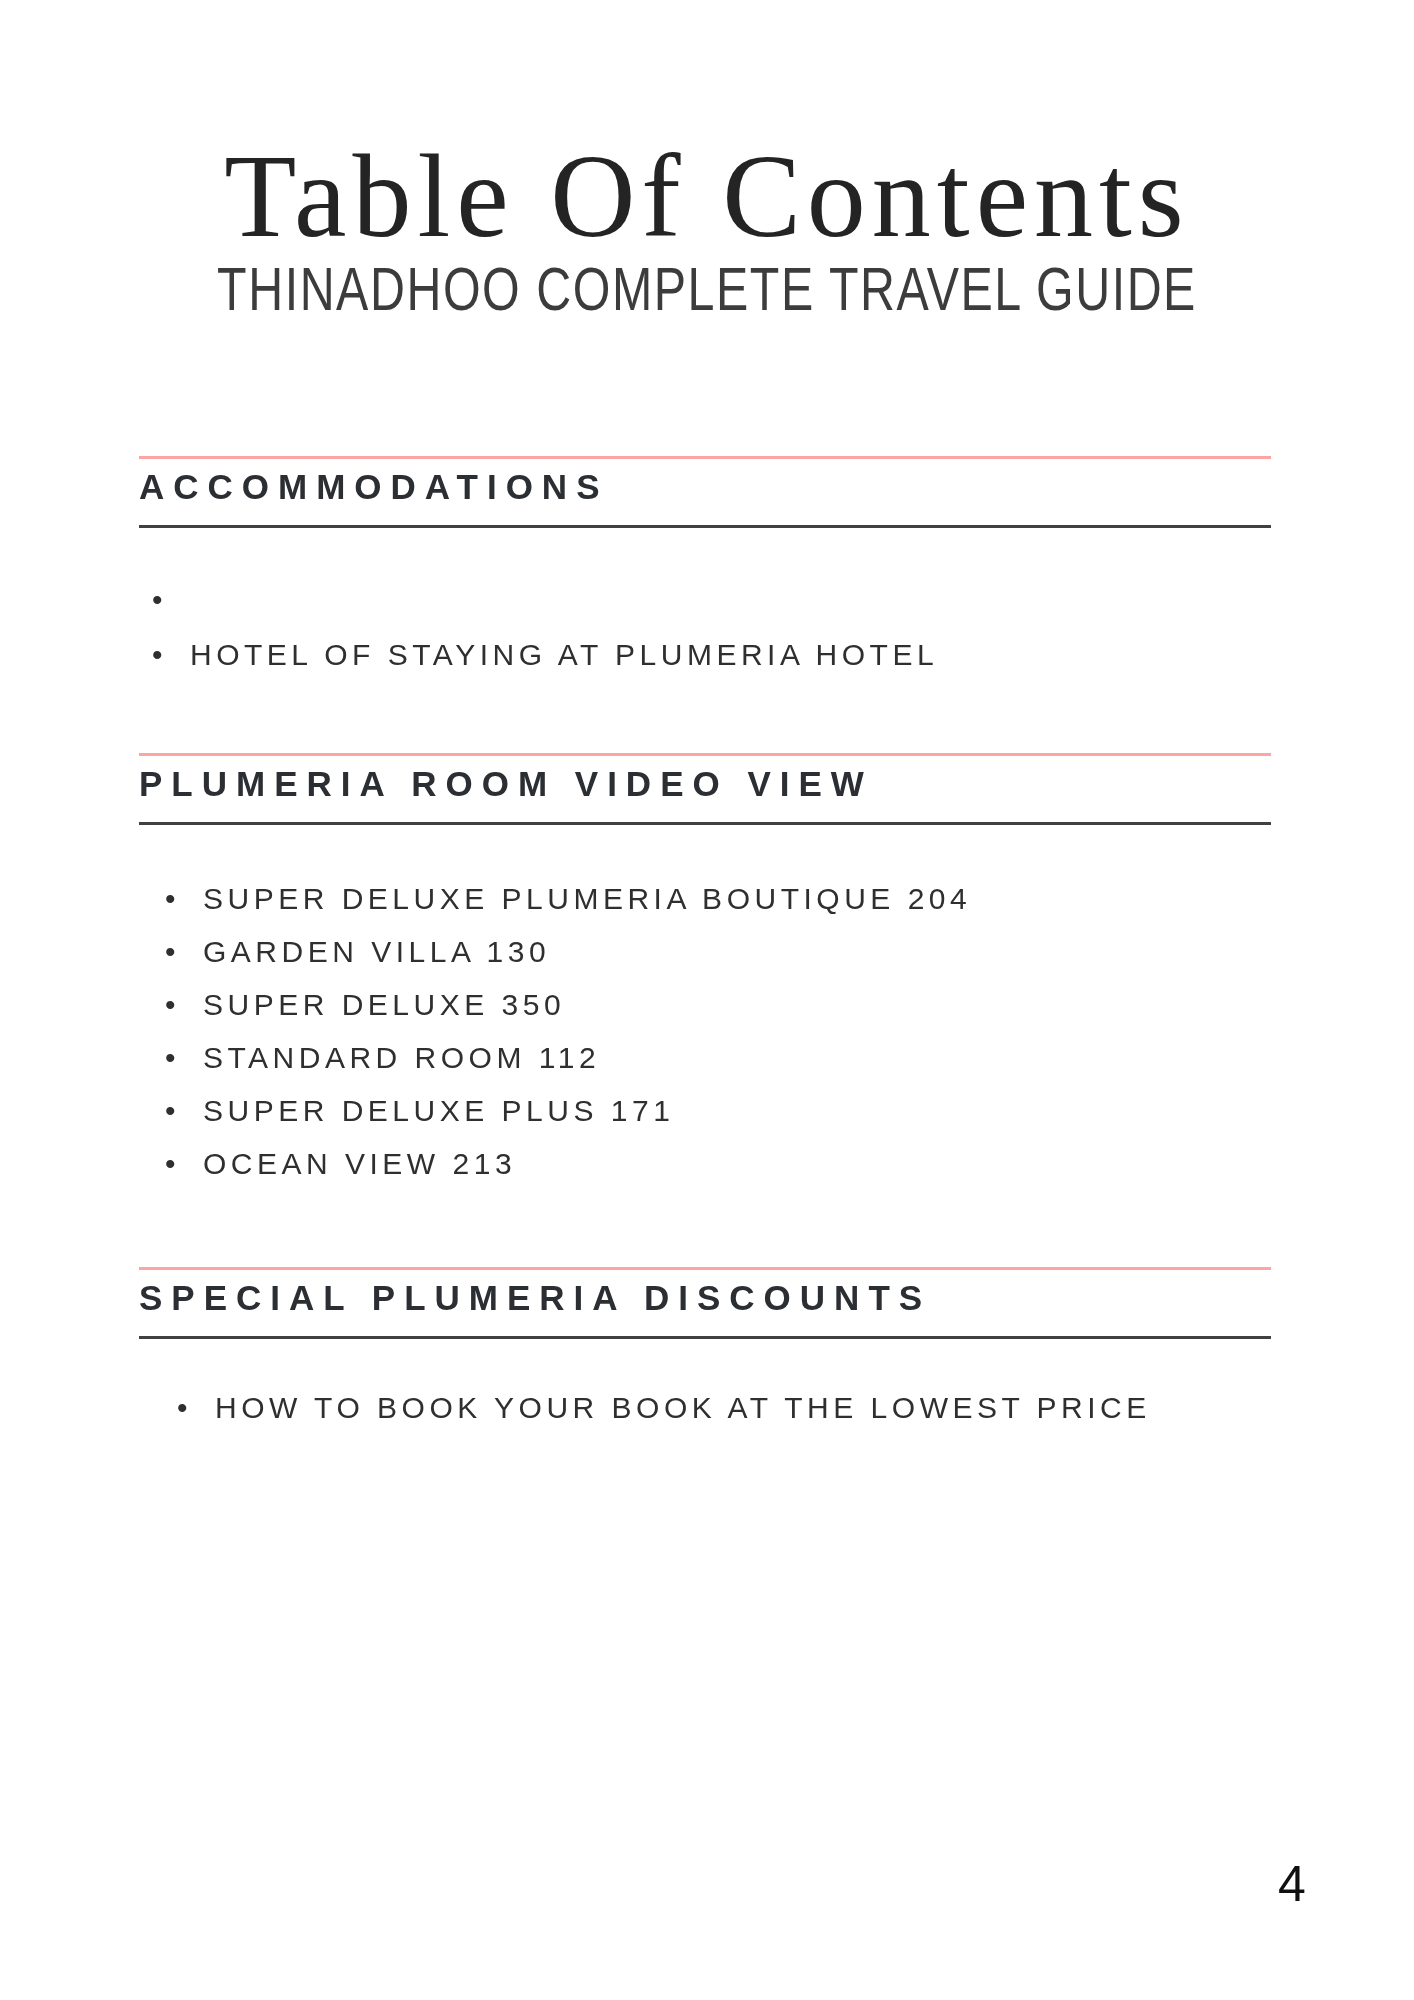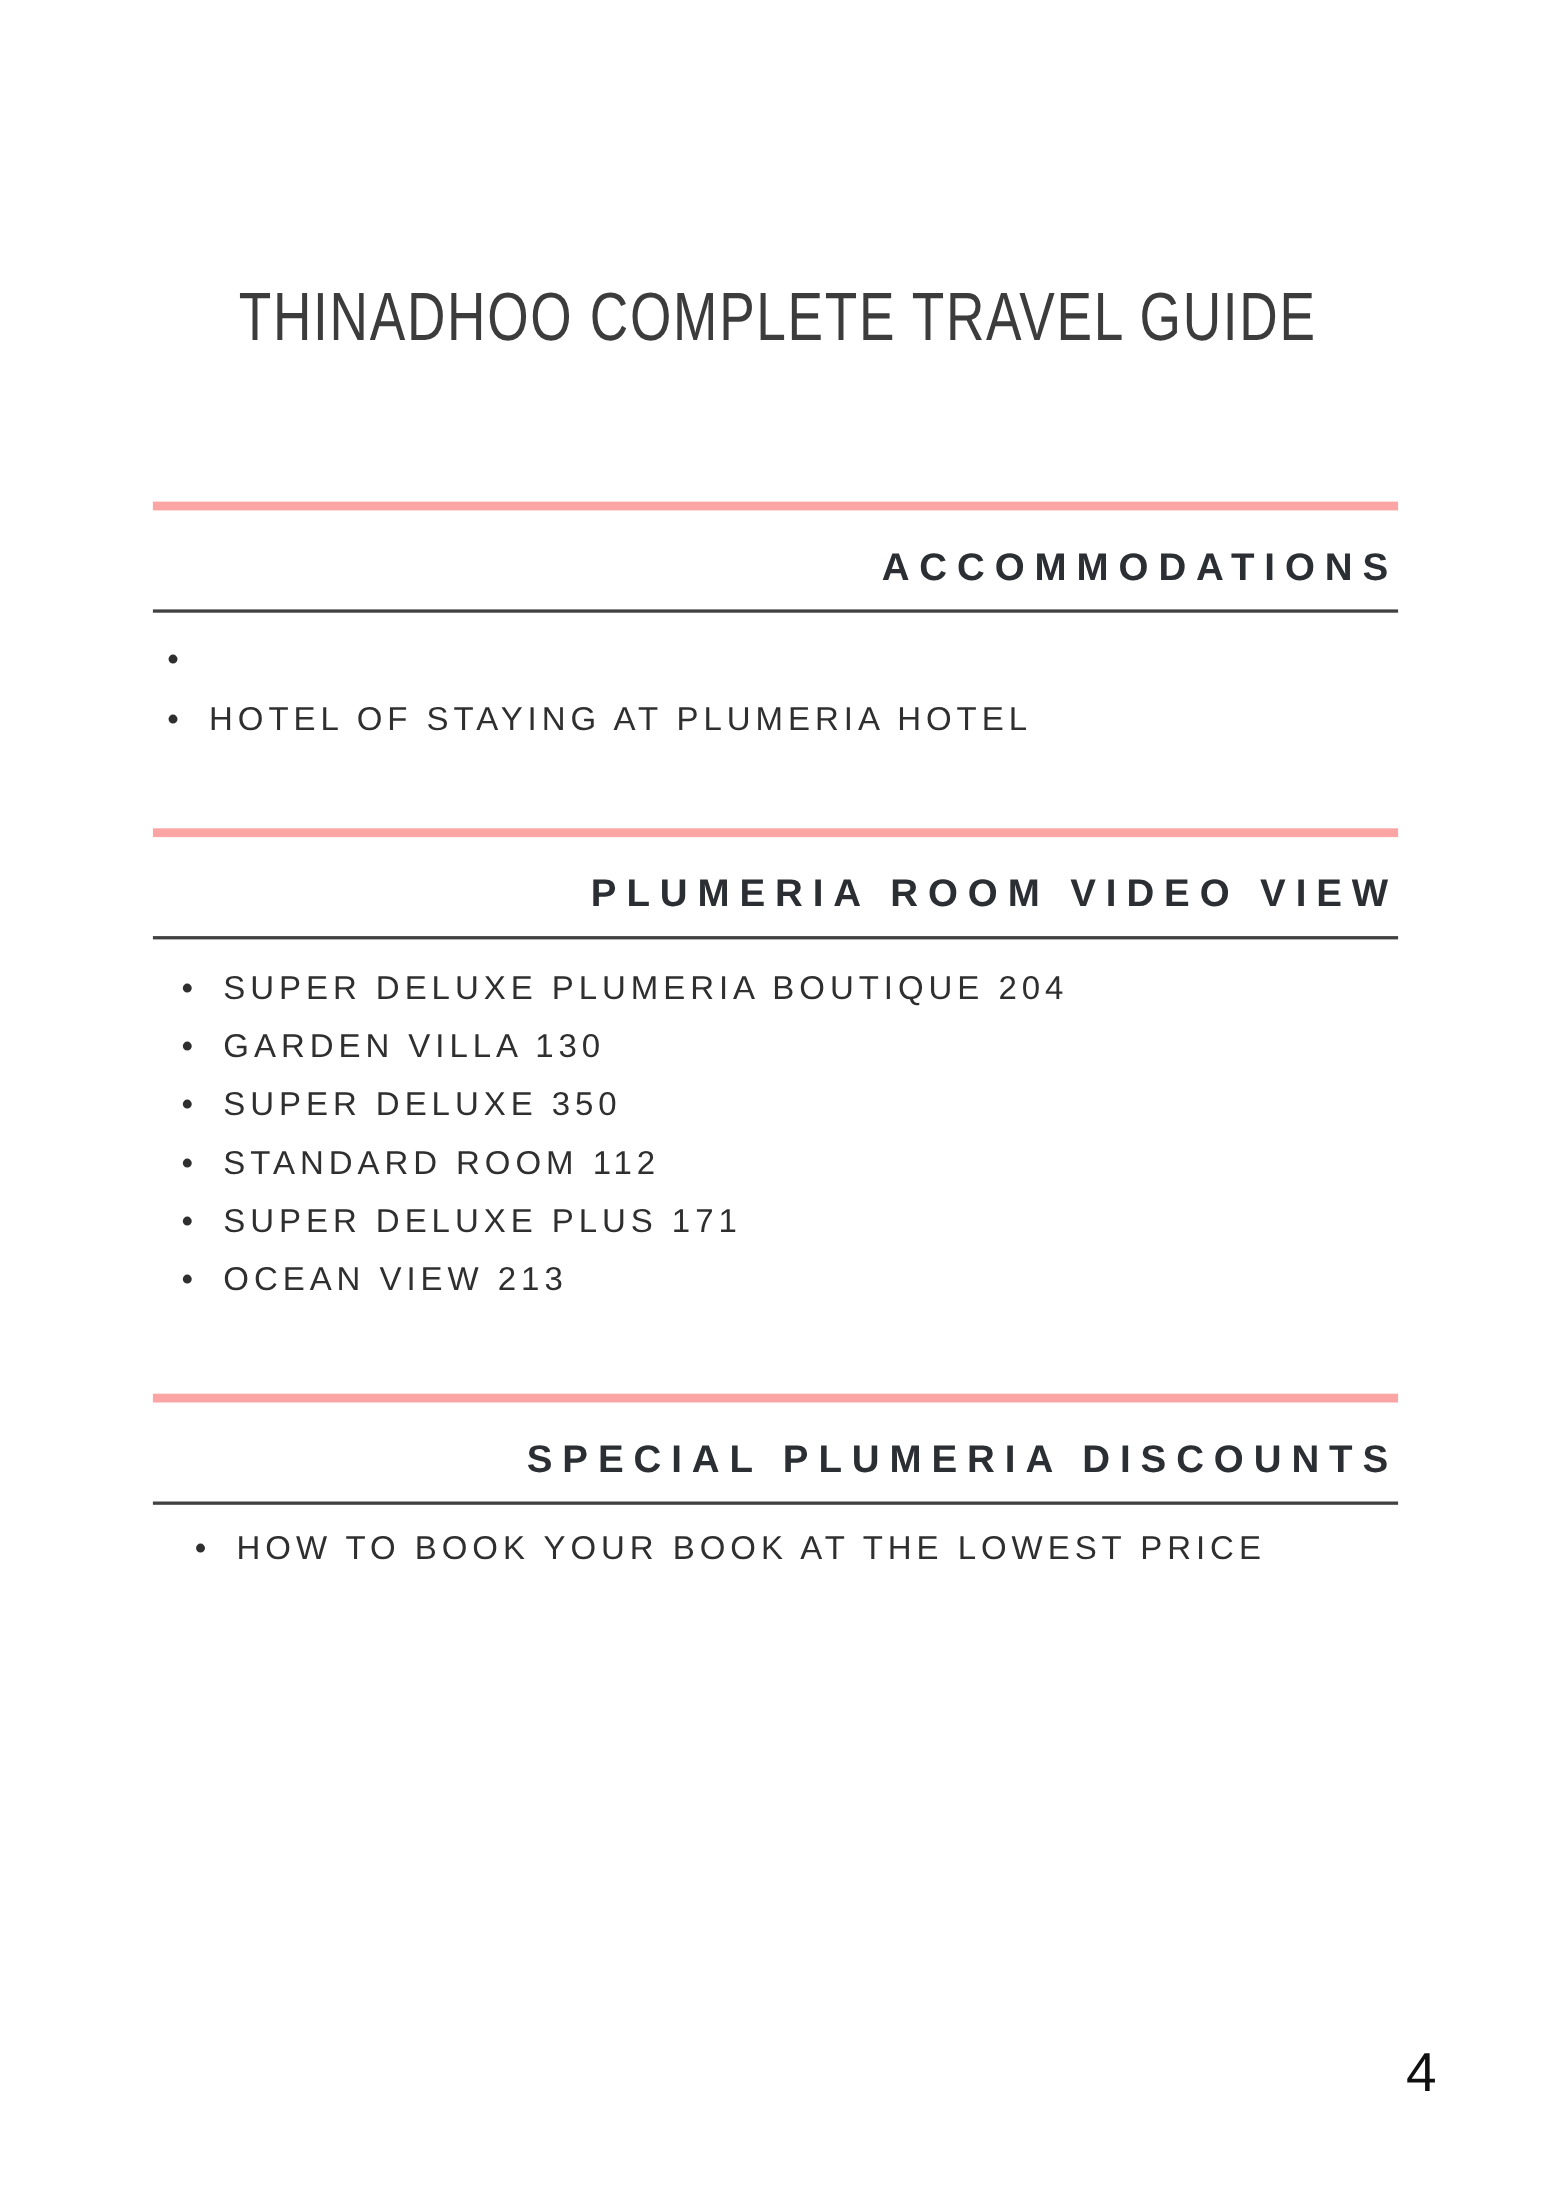--- a/index.html
+++ b/index.html
@@ -42,24 +42,24 @@
     color: #3c3c3c;
     transform: scaleX(0.78);
     transform-origin: 50% 50%;
     white-space: nowrap;
   }
 
   .section-header {
     position: absolute;
     left: 139px;
     width: 1132px;
-    border-top: 8px solid #fca5a5;
+    border-top: 3px solid #fca5a5;
     border-bottom: 3px solid #414141;
-    padding: 34px 0 21px 0;
-    text-align: right;
+    padding: 10px 0 21px 0;
+    text-align: left;
   }
   .section-header h2 {
     font-size: 35px;
     line-height: 35px;
     font-weight: 700;
     letter-spacing: 9px;
     color: #2b2e33;
     white-space: nowrap;
   }
   .s1 { top: 456px; }
@@ -105,20 +105,21 @@
     line-height: 50px;
     font-weight: 400;
     color: #101010;
   }
 </style>
 </head>
 <body>
 
 <div class="page">
 
+  <h1 class="title">Table Of Contents</h1>
 
   <div class="subtitle">THINADHOO COMPLETE TRAVEL GUIDE</div>
 
   <section class="section-header s1">
     <h2>ACCOMMODATIONS</h2>
   </section>
   <ul class="toc-list l1">
     <li class="toc-item">
       <span class="bullet">•</span>
     </li>

